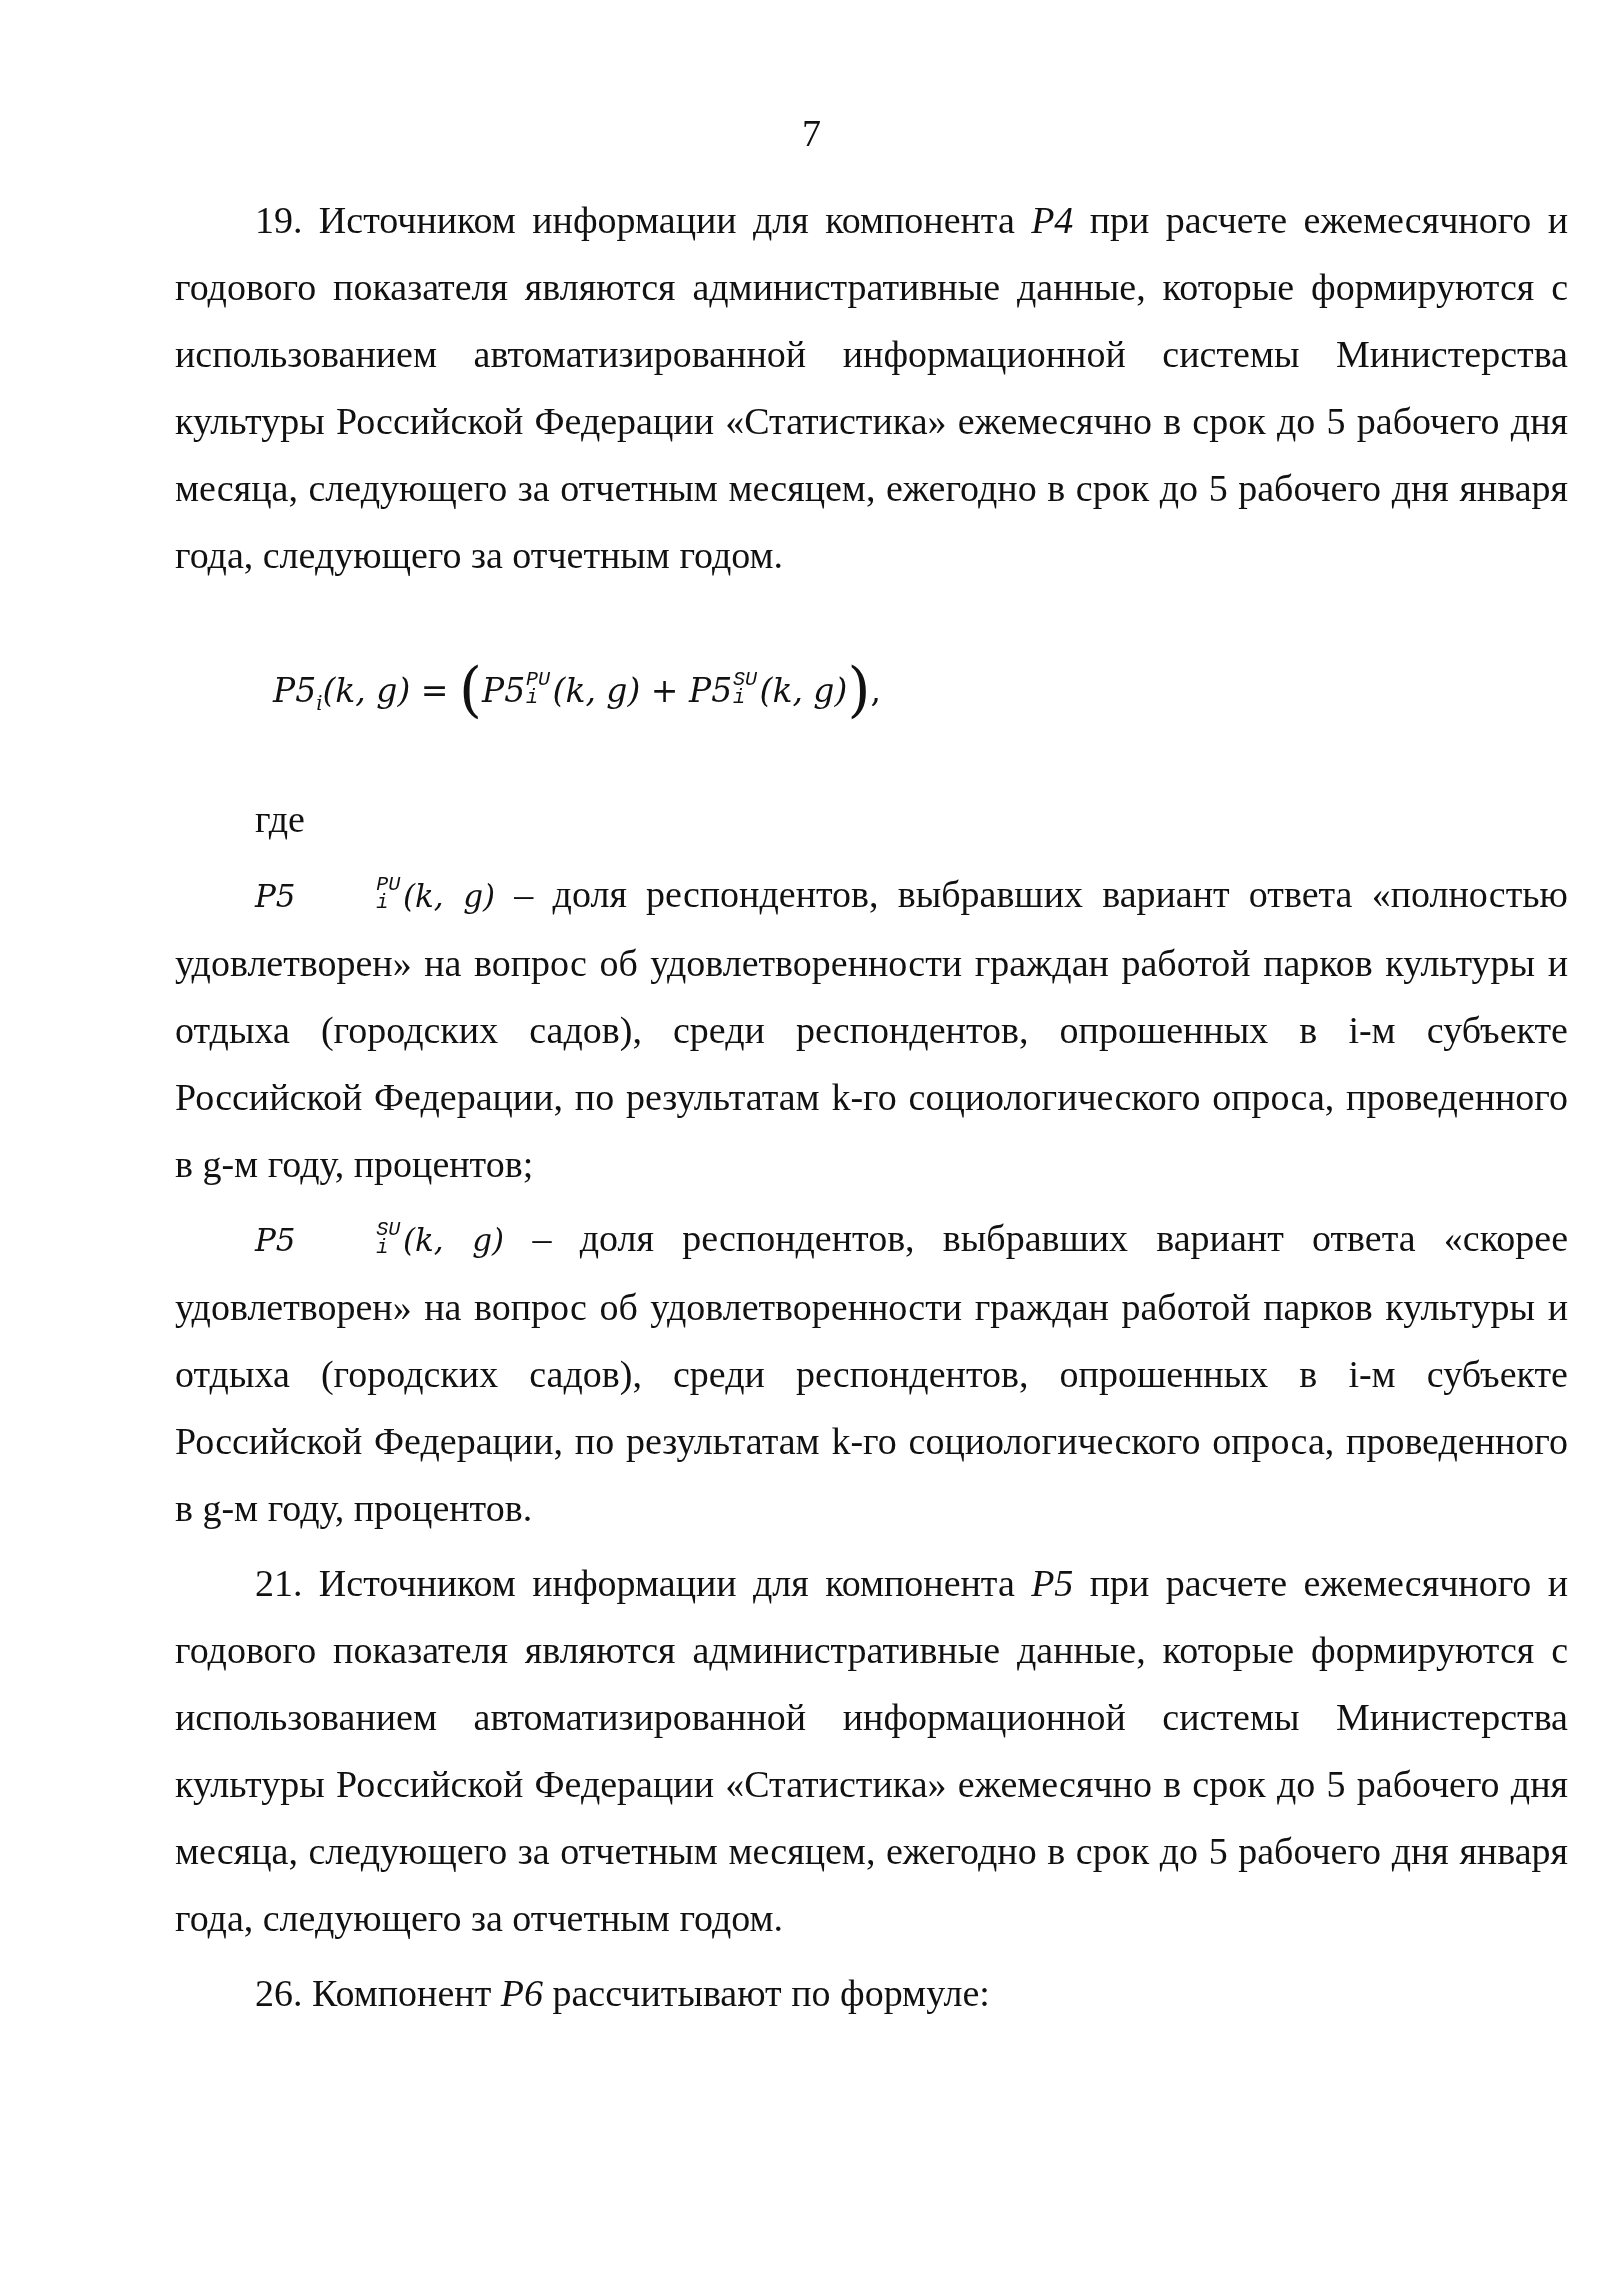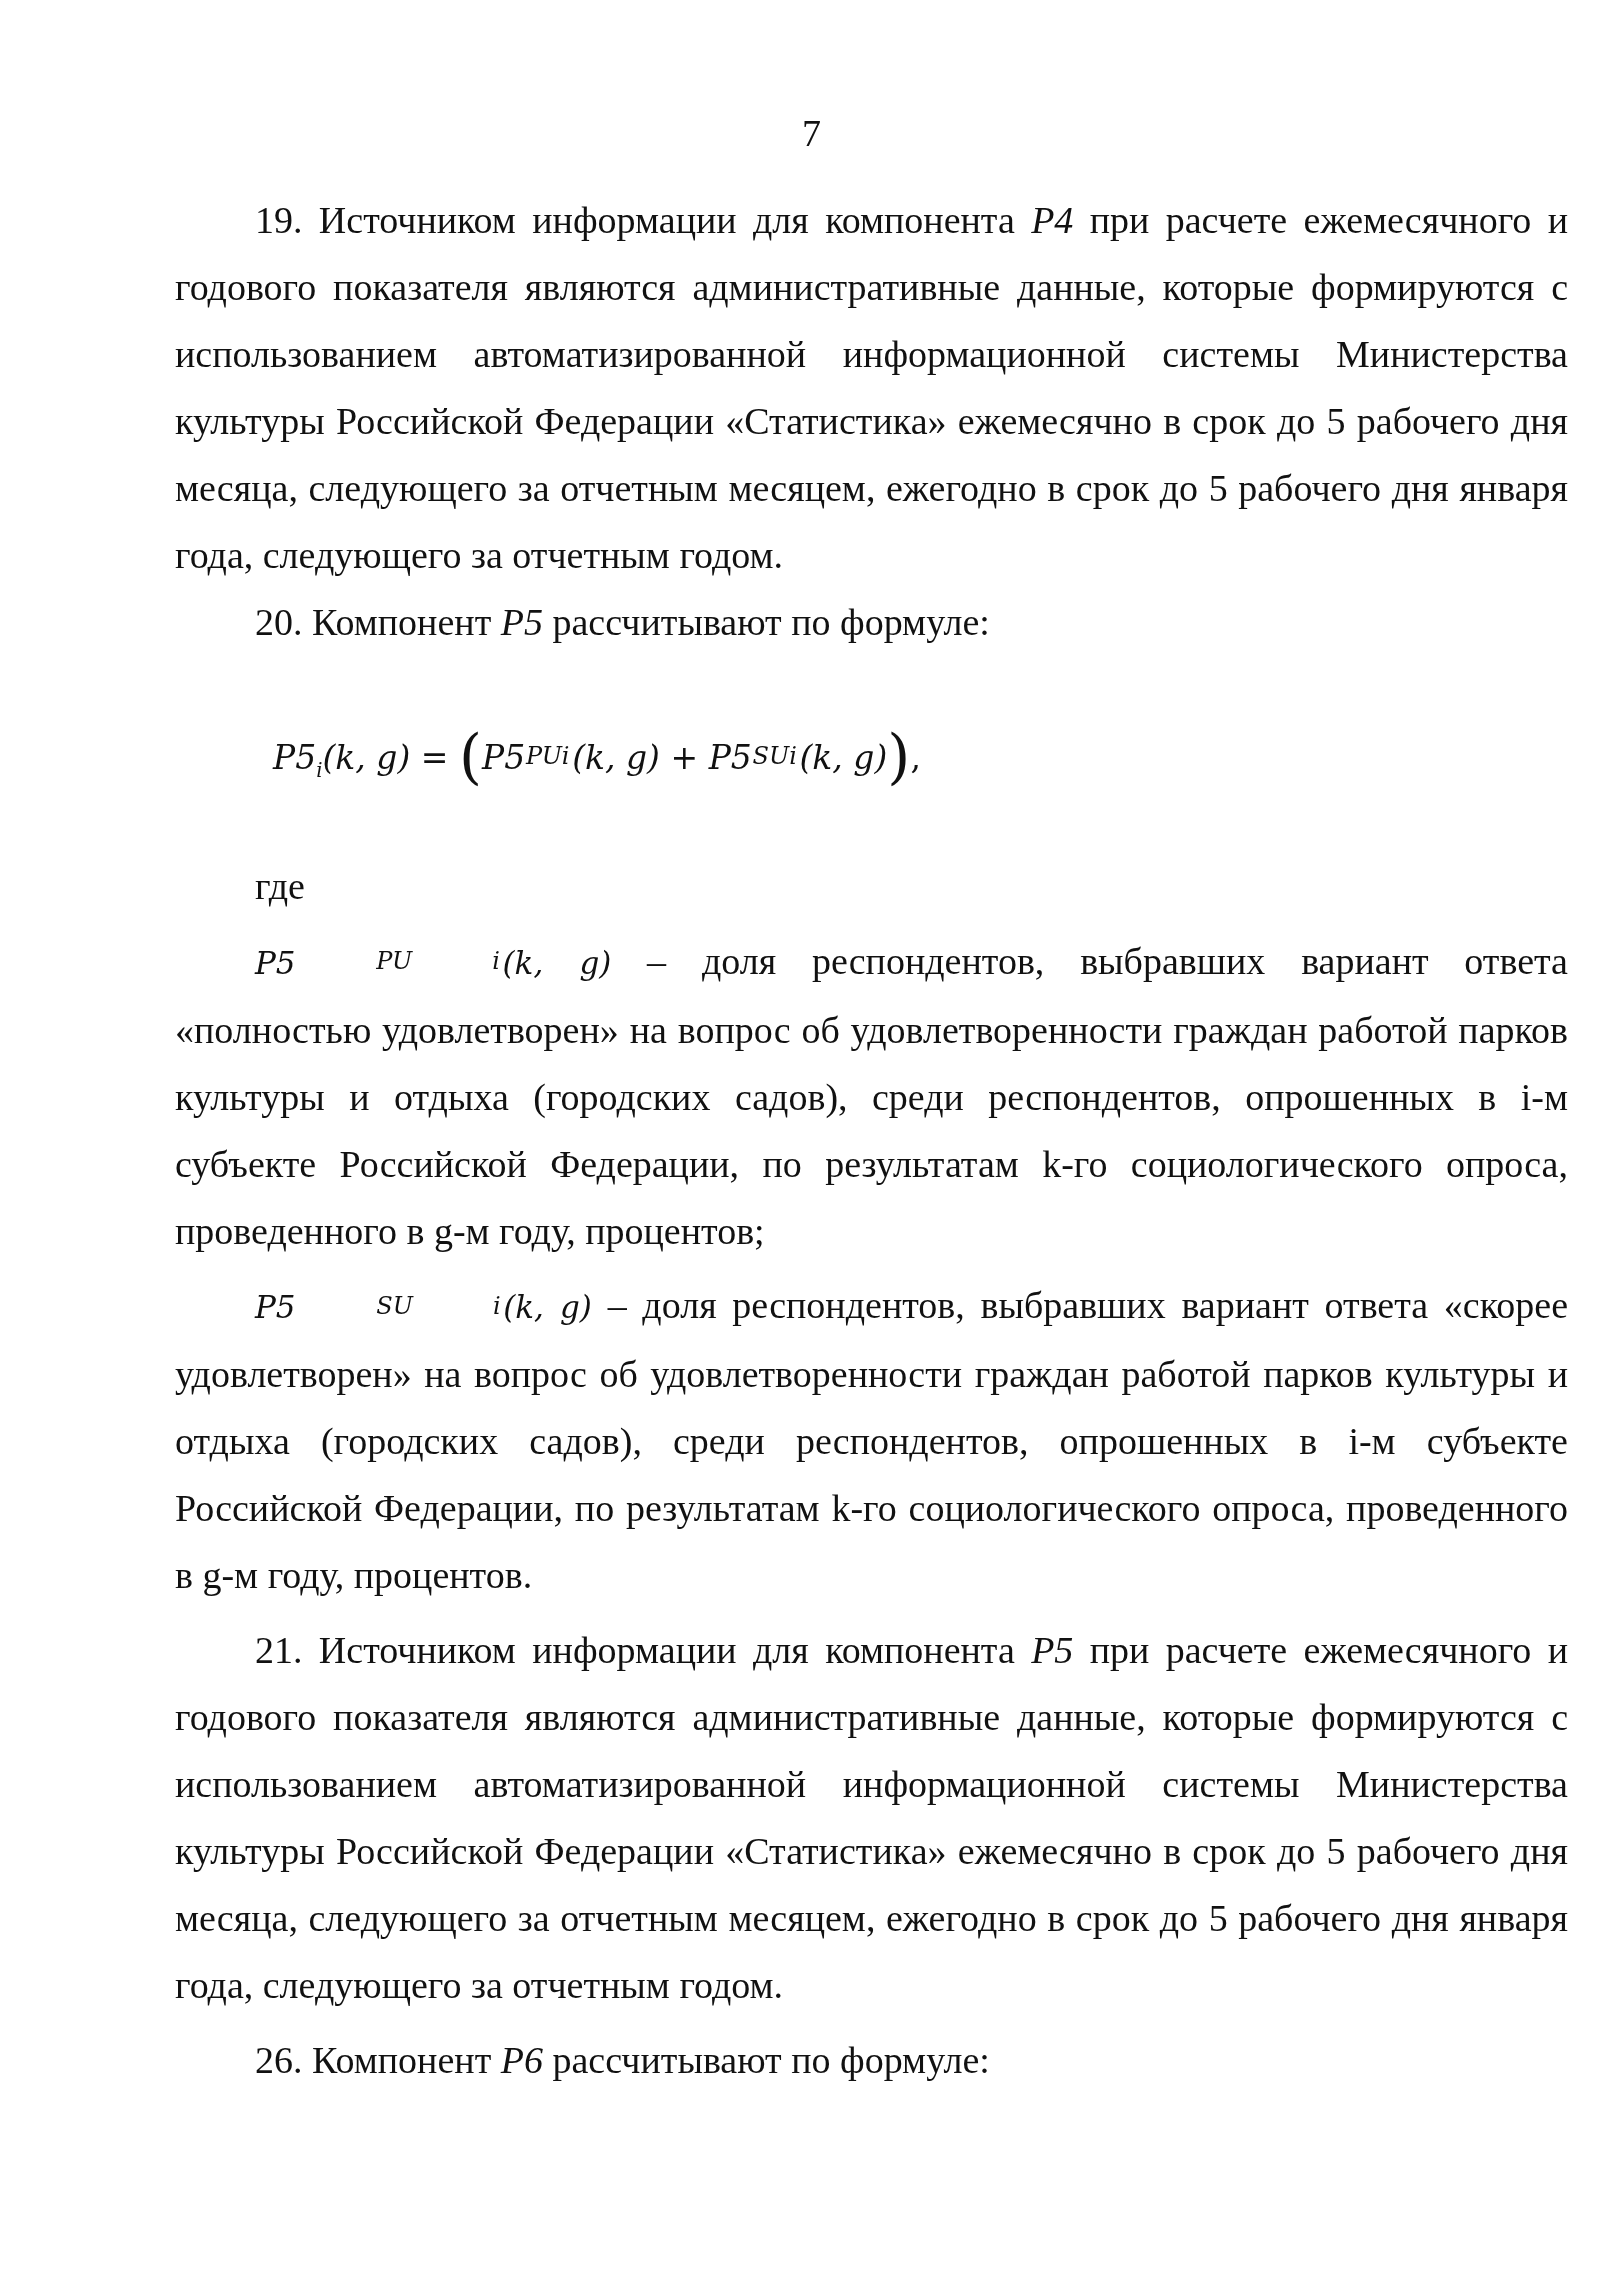--- a/index.html
+++ b/index.html
@@ -53,45 +53,45 @@
     .formula sub, .formula sup, .sym sub, .sym sup {
       font-size: 19.6px;
     }
     .sym {
       font-family: "DejaVu Serif", "Liberation Serif", serif;
       font-style: italic;
       font-size: 31px;
     }
     .supsub {
       display: inline-flex;
-      flex-direction: row;
+      flex-direction: column;
       vertical-align: middle;
       line-height: 18.3px;
-      font-size: 24px;
+      font-size: 20px;
       margin: 0 2.6px 0 0.7px;
       position: relative;
       top: -3.9px;
+      font-family: Liberation Mono, monospace;
     }
     .italic { font-style: italic; }
     .gde {
       margin: 19.6px 0 0 0;
       text-indent: 80px;
     }
     .spacer-small { height: 7.9px; }
   </style>
 </head>
 <body>
 
 <div class="page-number">7</div>
 
 <div class="content">
 
   <p class="para"><span>19. Источником информации для компонента </span><span class="italic">P4</span><span> при расчете ежемесячного и годового показателя являются административные данные, которые формируются с использованием автоматизированной информационной системы Министерства культуры Российской Федерации «Статистика» ежемесячно в срок до 5 рабочего дня месяца, следующего за отчетным месяцем, ежегодно в срок до 5 рабочего дня января года, следующего за отчетным годом.</span></p>
 
-  <p class="para"><span>20. Компонент </span><span class="italic">P5</span><span> рассчитывают по формуле:</span></p>
 
   <div class="formula">
     <span><span>P5</span><sub>i</sub><span>(k, g)</span></span><span style="font-style:normal"> = </span><span class="big-paren">(</span><span><span>P5</span><span class="supsub">
           <span>PU</span>
           <span>i</span>
         </span><span>(k, g)</span></span><span style="font-style:normal"> + </span><span><span>P5</span><span class="supsub">
           <span>SU</span>
           <span>i</span>
         </span><span>(k, g)</span></span><span class="big-paren">)</span><span style="font-style:normal">,</span>
   </div>

